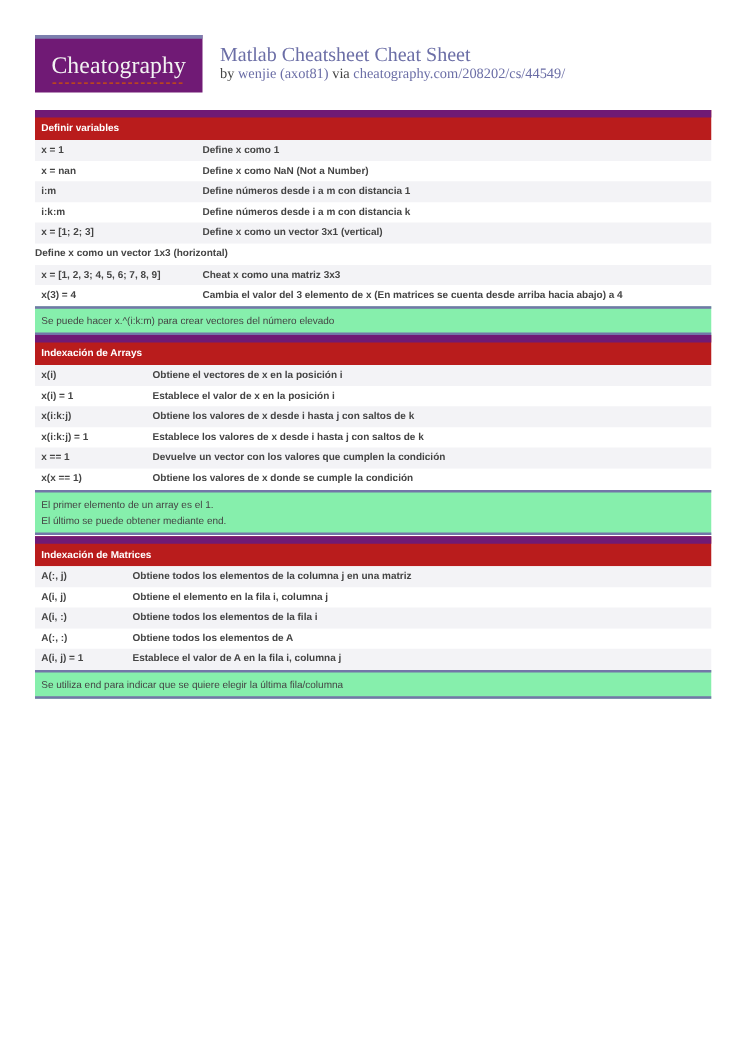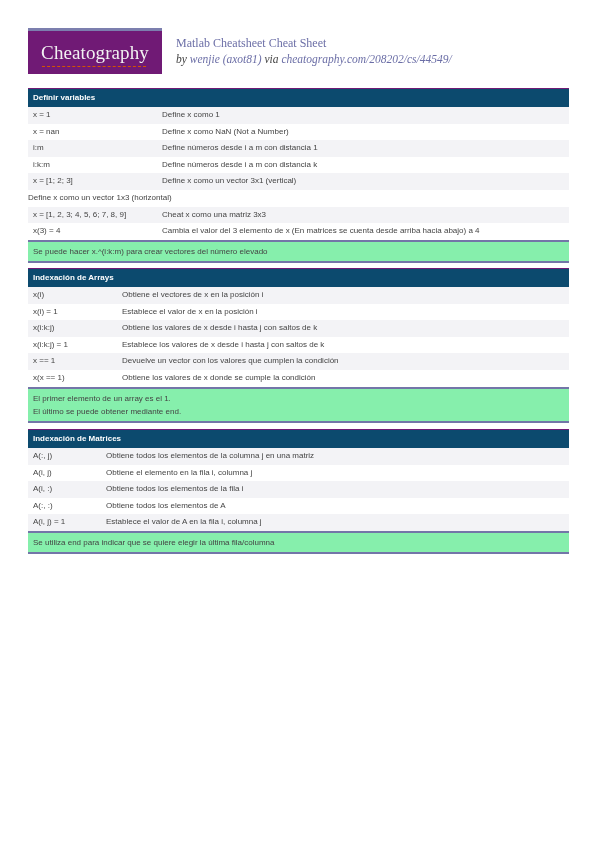--- a/index.html
+++ b/index.html
@@ -5,28 +5,28 @@
   html, body { margin: 0; padding: 0; background: #ffffff; }
   body { width: 600px; height: 849px; position: relative; overflow: hidden;
          font-family: "Liberation Sans", sans-serif; color: #3a3a3a; }
   .logo { position: absolute; left: 28px; top: 28px; width: 134px; height: 46px;
           background: #701a75; border-top: 3px solid #7c7fae; box-sizing: border-box; }
   .logo-text { position: absolute; left: 0; right: 0; top: 11px; text-align: center;
                font-family: "Liberation Serif", serif; font-size: 19px; color: #f2f2f2; letter-spacing: 0.1px; }
   .logo-underline { position: absolute; left: 14px; width: 104px; top: 34px; height: 1px;
                     border-bottom: 1px dashed #d35400; }
   .title { position: absolute; left: 176px; top: 36px; font-family: "Liberation Serif", serif;
-           font-size: 12px; color: #6b6ea6; }
+           font-size: 16px; color: #6b6ea6; }
   .byline { position: absolute; left: 176px; top: 53px; font-family: "Liberation Serif", serif;
-            font-size: 11.5px; color: #444; font-style: italic; }
+            font-size: 11.5px; color: #444; }
   .byline .lnk { color: #6b6ea6; }
   .section { position: absolute; left: 28px; width: 541px; }
-  .sec-header { height: 18px; background: #0c4a6e; border-top: 1px solid #701a75; color: #ffffff;
+  .sec-header { height: 18px; background: #b91c1c; border-top: 6px solid #701a75; color: #ffffff;
                 font-size: 8px; line-height: 18px; padding-left: 5px; font-weight: bold; }
-  .row { display: flex; height: 16.6px; line-height: 16.6px; font-size: 8px; color: #444; }
+  .row { display: flex; height: 16.6px; line-height: 16.6px; font-size: 8px; color: #444; font-weight: bold; }
   .row:nth-child(odd) { background: #f3f3f6; }
   .row:nth-child(even) { background: #ffffff; }
   .row .k { padding-left: 5px; box-sizing: border-box; white-space: nowrap; overflow: hidden; }
   .row .v { white-space: nowrap; }
   .note { background: #86efac; border-top: 2px solid #7376a8; border-bottom: 2px solid #7376a8;
           font-size: 8px; color: #444; padding: 3px 5px 3px 5px; line-height: 13px; }
 </style>
 </head>
 <body>
 

